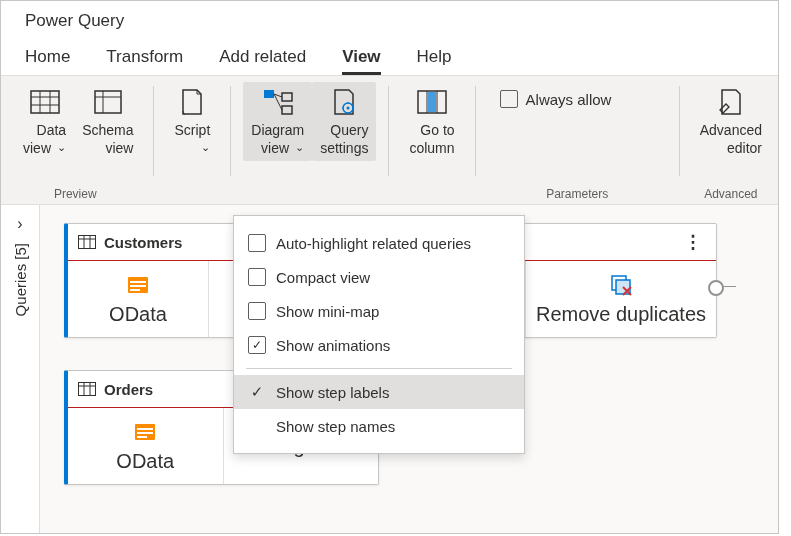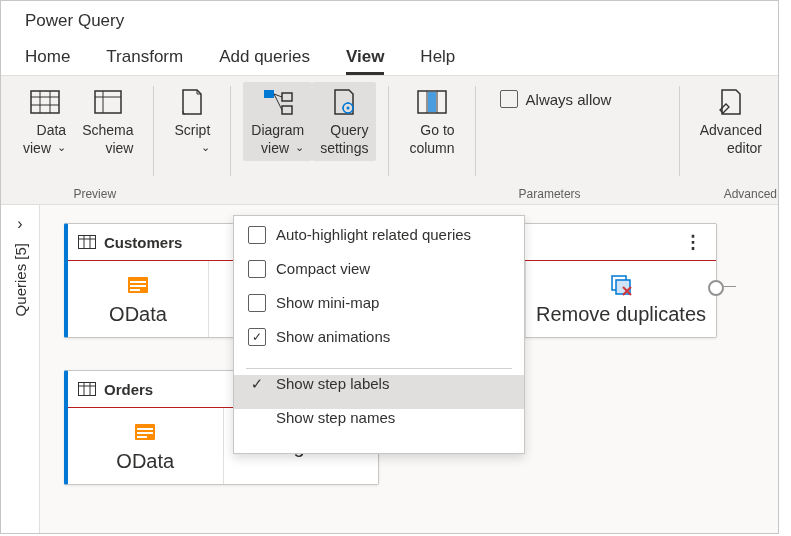--- a/index.html
+++ b/index.html
@@ -58,21 +58,20 @@
   position: relative;
 }
 .ribbon-group .group-label {
   font-size: 12px;
   color: #605e5c;
   position: absolute;
   bottom: 3px;
   left: 0;
   right: 0;
   text-align: center;
-  margin-left: 39px;
 }
 .ribbon-button {
   display: flex;
   flex-direction: column;
   align-items: center;
   padding: 4px 8px;
   cursor: pointer;
   border-radius: 2px;
   font-size: 14px;
   line-height: 1.25;
@@ -196,21 +195,21 @@
   top: 215px;
   width: 290px;
   background: #fff;
   border: 1px solid #c8c6c4;
   box-shadow: 0 4px 10px rgba(0,0,0,0.15);
   padding: 10px 0;
   z-index: 20;
 }
 .menu-item {
   display: flex;
-  align-items: flex-start;
+  align-items: center;
   gap: 10px;
   height: 34px;
   padding: 0 14px;
   cursor: pointer;
   font-size: 15px;
 }
 .menu-item.selected {
   background: #e1dfdd;
 }
 .menu-divider {
@@ -252,21 +251,21 @@
 </head>
 <body>
 
 <div class="window">
 
   <div class="title-bar">Power Query</div>
 
   <div class="tabs">
     <div class="tab">Home</div>
     <div class="tab">Transform</div>
-    <div class="tab">Add queries</div>
+    <div class="tab">Add related</div>
     <div class="tab active">View</div>
     <div class="tab">Help</div>
   </div>
 
   <div class="ribbon">
 
     <div class="ribbon-group" style="padding-left:14px;">
       <div style="display:flex;">
         <div class="ribbon-button">
           <span class="icon-box">
@@ -358,21 +357,21 @@
       </div>
     </div>
 
     <div class="separator"></div>
 
     <div class="ribbon-group" style="flex:1;align-items:flex-start;padding-top:10px;">
       <label class="ribbon-checkbox">
         <span class="checkbox-box"></span>
         <span>Always allow</span>
       </label>
-      <div class="group-label" style="text-align:left;">Parameters</div>
+      <div class="group-label" style="text-align:center;">Parameters</div>
     </div>
 
     <div class="separator"></div>
 
     <div class="ribbon-group" style="">
       <div class="ribbon-button">
         <span class="icon-box">
           <svg width="26" height="28" viewBox="0 0 26 28">
               <path d="M4 2 h14 l4 4 v20 h-18 z" fill="none" stroke="#323130" stroke-width="1.5"></path>
               <path d="M2 22 l6 -6 l3 3 l-6 6 z" fill="none" stroke="#323130" stroke-width="1.3"></path>

